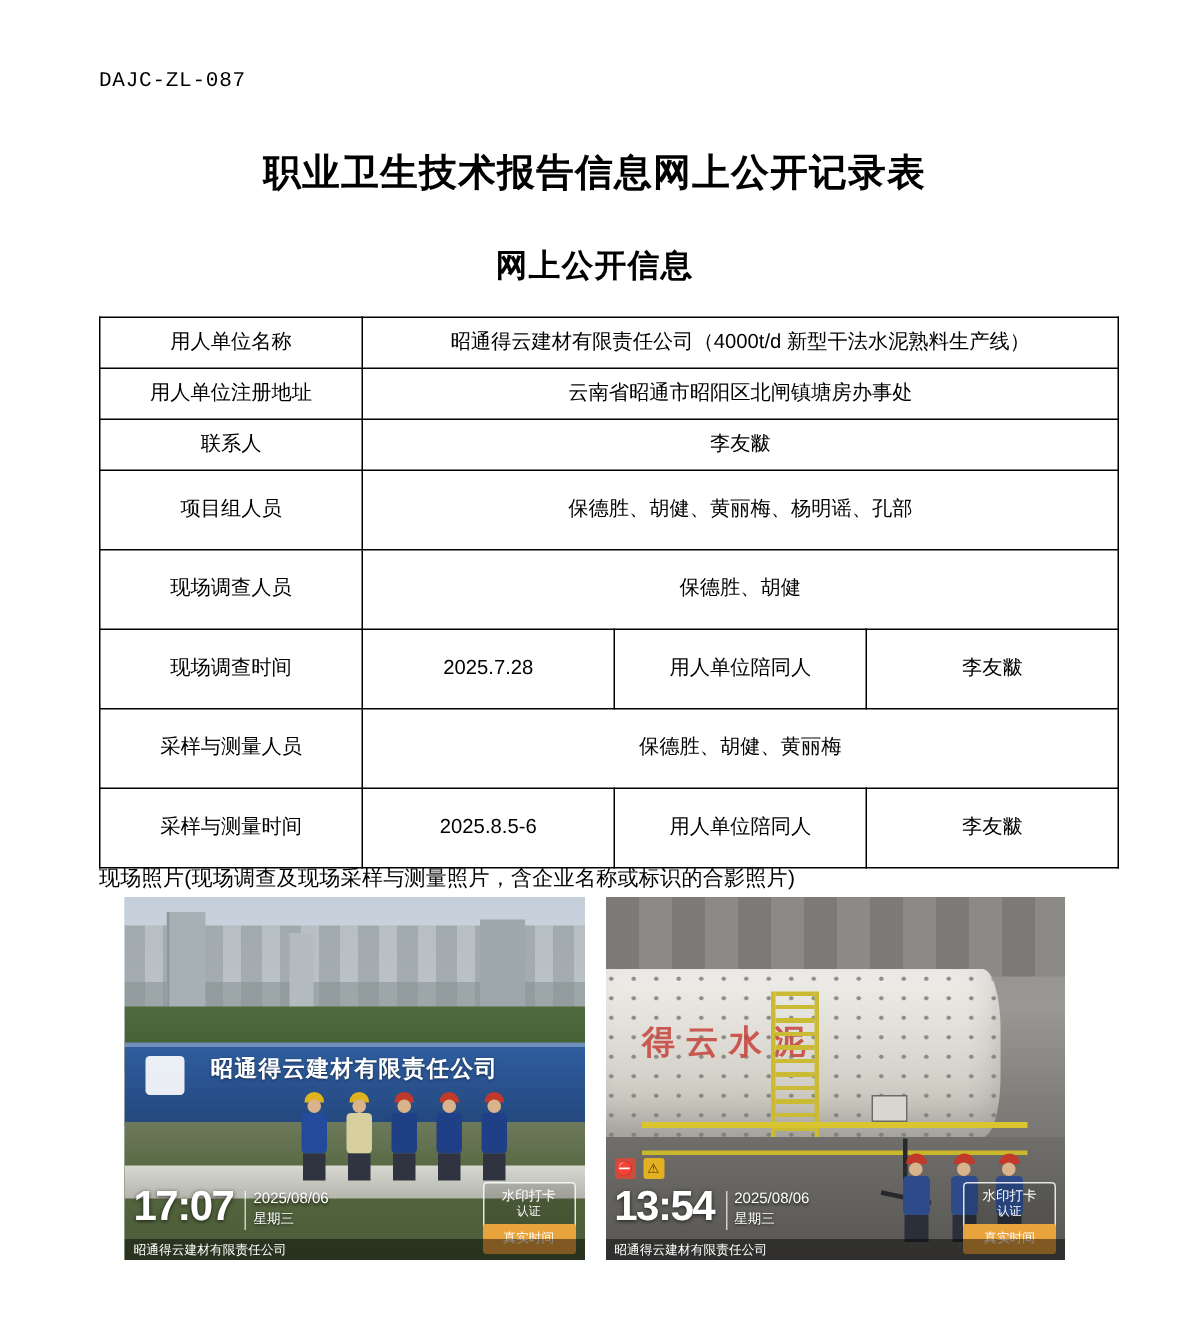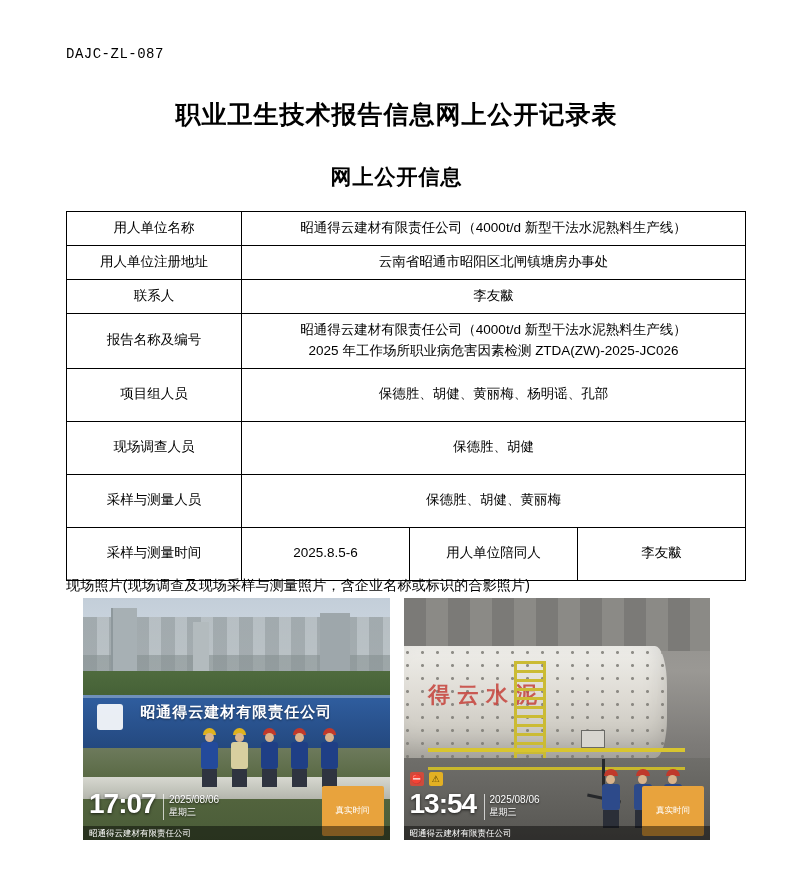--- a/index.html
+++ b/index.html
@@ -244,21 +244,21 @@
     border:1px solid rgba(255,255,255,.85); border-radius:3px;
     color:#fff; font-size:8px; text-align:center; line-height:1.35;
     padding-top:2px; box-sizing:border-box;
     background: rgba(0,0,0,.12);
     margin-top: 28px;
   }
   .stamp .badge .b1 { font-size:9px; }
   .stamp .realtime {
     position:absolute; right:6px; bottom:4px; width:62px;
     background:#e8a33d; color:#fff; font-size:8.5px; text-align:center;
-    border-radius:2px; padding:19px 0;
+    border-radius:2px; padding:4px 0;
   }
   .stamp .footer {
     position:absolute; left:0; bottom:0; width:100%; height:14px;
     background: rgba(0,0,0,.45); color:#fff; font-size:8.5px;
     line-height:14px; padding-left:6px; box-sizing:border-box;
   }
   .stamp .icons {
     position:absolute; left:6px; bottom:54px; display:flex; gap:5px;
   }
   .stamp .icons span {
@@ -285,34 +285,33 @@
       <td class="val" colspan="3">昭通得云建材有限责任公司（4000t/d 新型干法水泥熟料生产线）</td>
     </tr>
     <tr>
       <td class="label">用人单位注册地址</td>
       <td class="val" colspan="3">云南省昭通市昭阳区北闸镇塘房办事处</td>
     </tr>
     <tr>
       <td class="label">联系人</td>
       <td class="val" colspan="3">李友黻</td>
     </tr>
-    <tr>
-      <td class="label">报告名称及编号</td>
-      <td class="val" colspan="3">
-        <div>昭通得云建材有限责任公司（4000t/d 新型干法水泥熟料生产线）</div>
-        <div>2025 年工作场所职业病危害因素检测 ZTDA(ZW)-2025-JC026</div>
-      </td>
-    </tr>
     <tr class="row-tall">
       <td class="label">项目组人员</td>
       <td class="val" colspan="3">保德胜、胡健、黄丽梅、杨明谣、孔部</td>
     </tr>
     <tr class="row-tall">
       <td class="label">现场调查人员</td>
       <td class="val" colspan="3">保德胜、胡健</td>
+    </tr>
+    <tr class="row-tall">
+      <td class="label">现场调查时间</td>
+      <td class="val-1">2025.7.28</td>
+      <td class="val-2">用人单位陪同人</td>
+      <td class="val-3">李友黻</td>
     </tr>
     <tr class="row-tall">
       <td class="label">采样与测量人员</td>
       <td class="val" colspan="3">保德胜、胡健、黄丽梅</td>
     </tr>
     <tr class="row-tall">
       <td class="label">采样与测量时间</td>
       <td class="val-1">2025.8.5-6</td>
       <td class="val-2">用人单位陪同人</td>
       <td class="val-3">李友黻</td>

